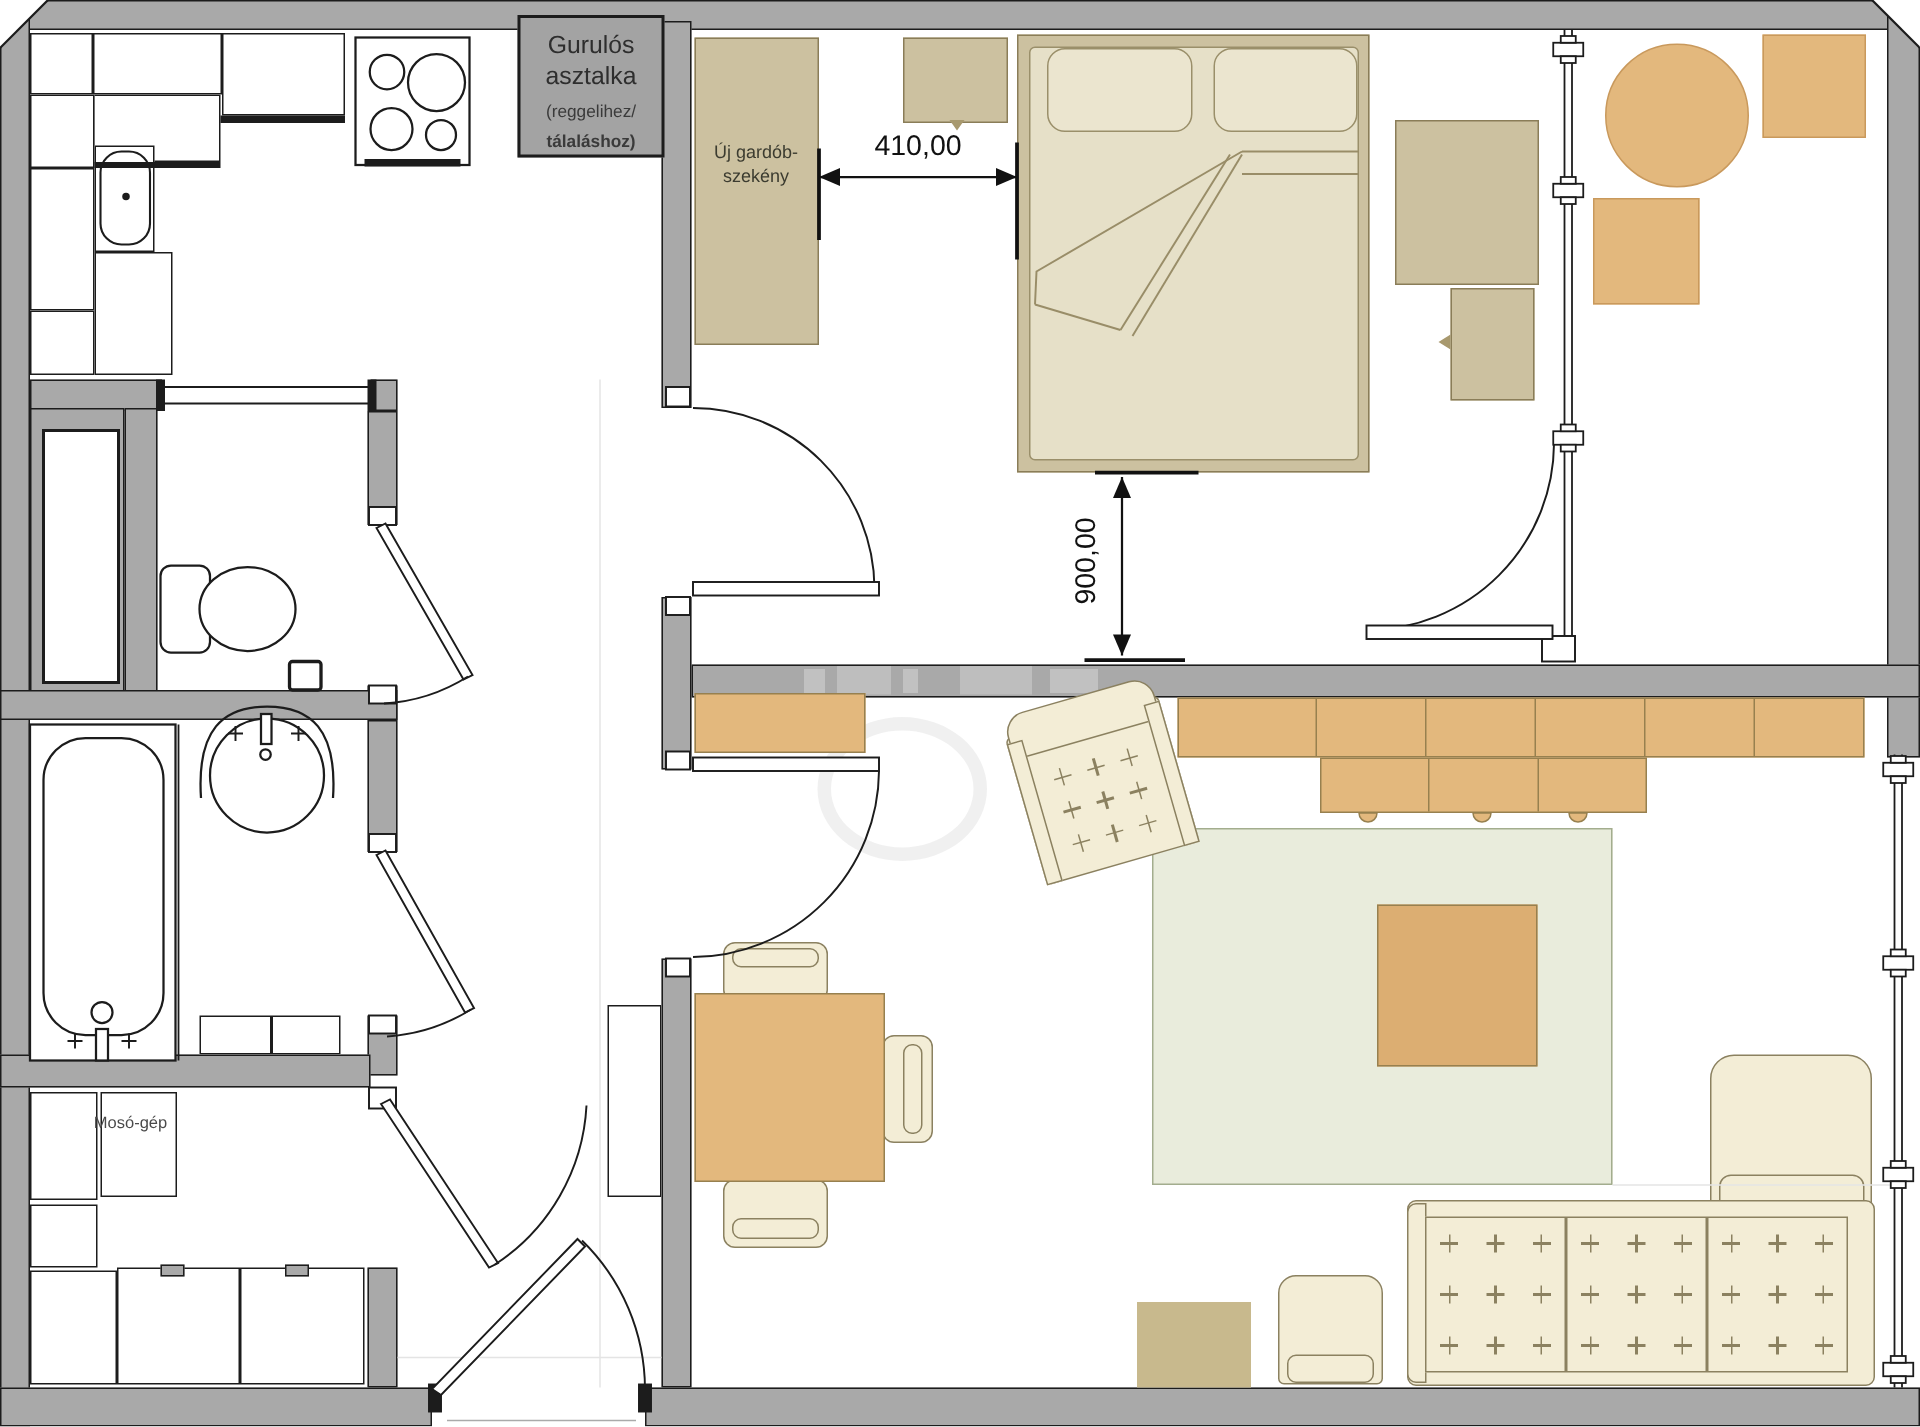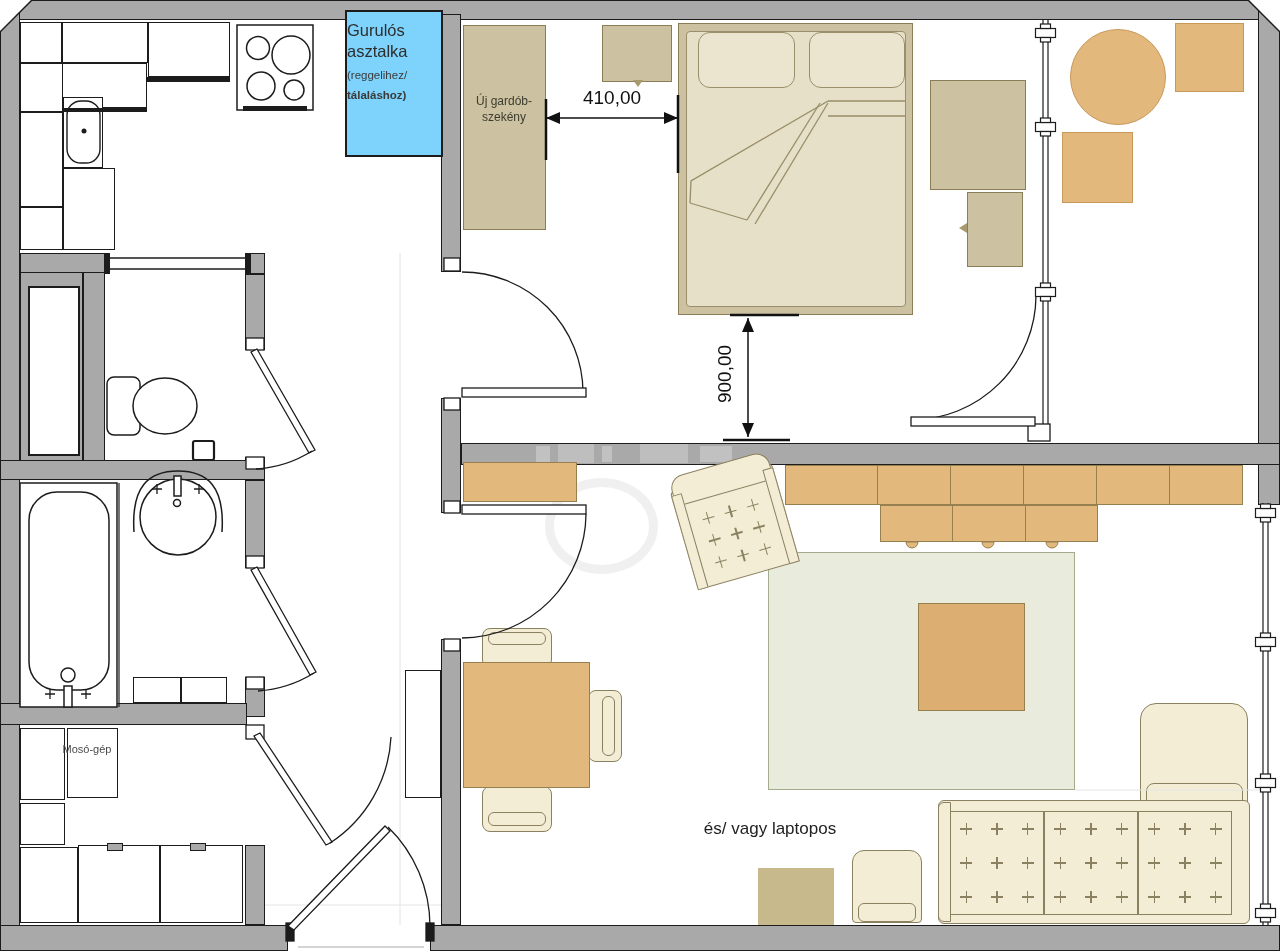--- a/index.html
+++ b/index.html
@@ -63,21 +63,21 @@
   <div class="wbox furn" style="left:20px;top:22px;width:42px;height:41px;"></div>
   <div class="wbox furn" style="left:62px;top:22px;width:86px;height:41px;"></div>
   <div class="wbox furn" style="left:148px;top:22px;width:82px;height:55px;"></div>
   <div class="wbox furn" style="left:62px;top:63px;width:85px;height:45px;"></div>
   <div class="wbox furn" style="left:20px;top:63px;width:43px;height:49px;"></div>
   <div class="wbox furn" style="left:20px;top:112px;width:43px;height:95px;"></div>
   <div class="wbox furn" style="left:20px;top:207px;width:43px;height:43px;"></div>
   <div class="wbox furn" style="left:63px;top:97px;width:40px;height:71px;"></div>
   <div class="wbox furn" style="left:63px;top:168px;width:52px;height:82px;"></div>
 
-  <div class="abs" style="left:345px;top:10px;width:98px;height:147px;background:#7dd3fc;border:2px solid var(--outline);box-sizing:border-box;z-index:7;">
+  <div class="abs" style="left:345px;top:10px;width:98px;height:95px;background:#a3a3a3;border:2px solid var(--outline);box-sizing:border-box;z-index:7;text-align:center;">
     <div style="font-size:16.5px;color:#2e2e2e;margin-top:8px;line-height:21px;">Gurulós asztalka</div>
     <div style="font-size:11.5px;color:#3a3a3a;margin-top:6px;line-height:15px;">(reggelihez/</div>
     <div style="font-size:11.5px;color:#3a3a3a;margin-top:5px;line-height:15px;font-weight:bold;">tálaláshoz)</div>
   </div>
 
   <div class="wbox furn" style="left:28px;top:286px;width:52px;height:170px;border-width:2px;"></div>
 
   <div class="wbox furn" style="left:67px;top:728px;width:51px;height:70px;"></div>
   <div class="lbl" style="left:62px;top:742px;width:50px;font-size:11px;color:#4a4a4a;line-height:15px;">Mosó-gép</div>
   <div class="wbox furn" style="left:20px;top:728px;width:45px;height:72px;"></div>
@@ -186,21 +186,20 @@
       <div class="plus" style="left: 50%; top: 83.3333%;"></div>
       <div class="plus" style="left: 83.3333%; top: 83.3333%;"></div>
     </div>
 
   <div class="creambox furn" style="left:852px;top:850px;width:70px;height:73px;border-radius:12px 12px 4px 4px;"></div>
   <div class="creambox furn" style="left:858px;top:903px;width:58px;height:19px;border-radius:6px;"></div>
 
   <div class="abs furn" style="left:758px;top:868px;width:76px;height:57px;background:var(--laptop);"></div>
 
   <div class="lbl notelines" style="left:650px;top:817px;width:240px;font-size:17px;color:#222;">
-    <div>és/ vagy laptopos</div>
   </div>
 
   <div class="creambox furn" style="left:482px;top:628px;width:70px;height:40px;border-radius:8px;"></div>
   <div class="abs furn" style="left:488px;top:632px;width:58px;height:13px;border:1.2px solid var(--cream-border);background:var(--cream);border-radius:6px;box-sizing:border-box;"></div>
   <div class="creambox furn" style="left:588px;top:690px;width:34px;height:72px;border-radius:8px;"></div>
   <div class="abs furn" style="left:602px;top:696px;width:13px;height:60px;border:1.2px solid var(--cream-border);background:var(--cream);border-radius:6px;box-sizing:border-box;"></div>
   <div class="creambox furn" style="left:482px;top:786px;width:70px;height:46px;border-radius:8px;"></div>
   <div class="abs furn" style="left:488px;top:812px;width:58px;height:14px;border:1.2px solid var(--cream-border);background:var(--cream);border-radius:6px;box-sizing:border-box;"></div>
   <div class="abs furn" style="left:463px;top:662px;width:127px;height:126px;background:var(--orange);border:1px solid var(--orange-border);box-sizing:border-box;z-index:4;"></div>
 

